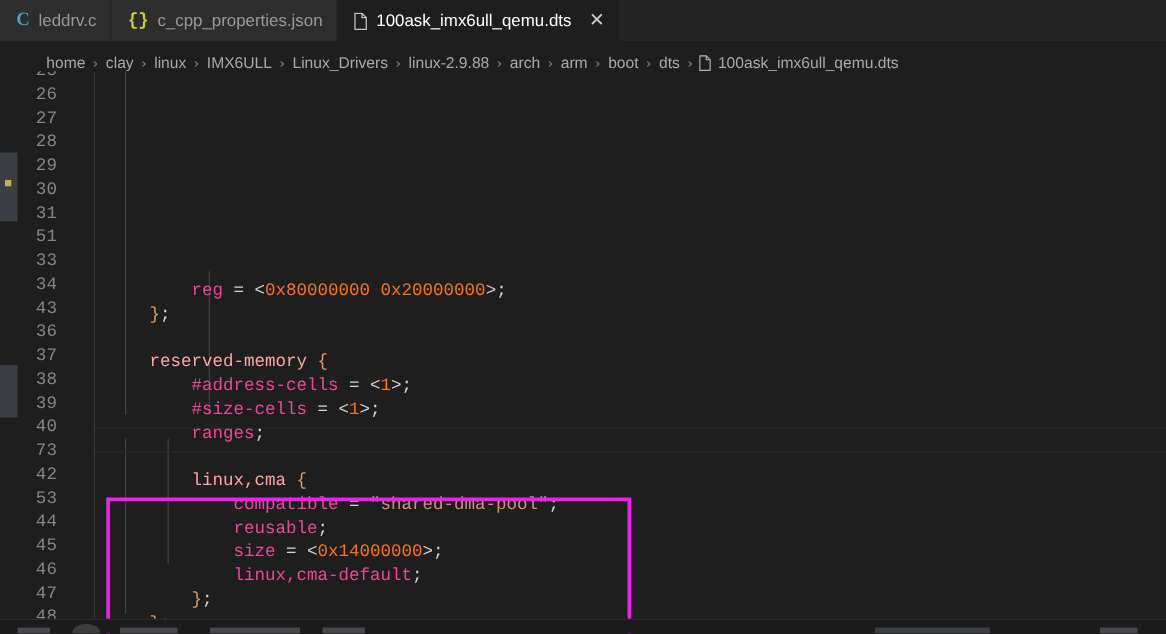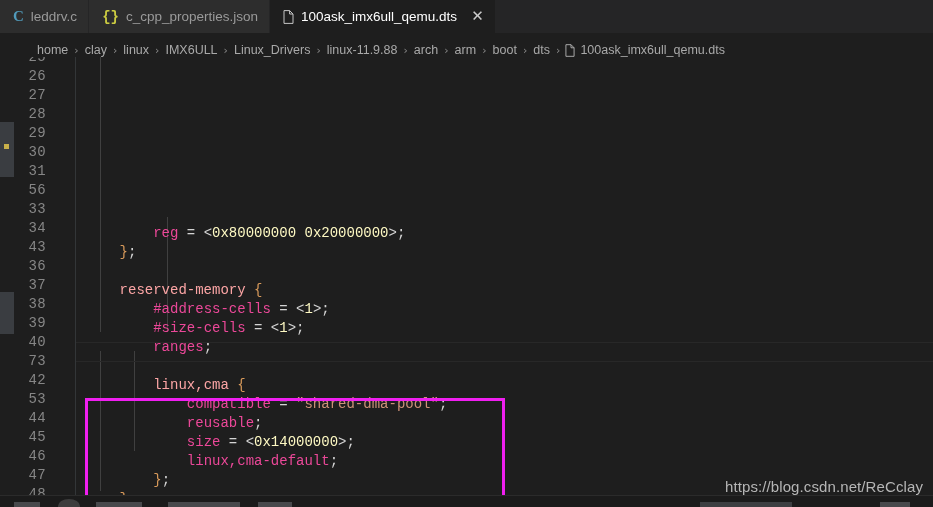--- a/index.html
+++ b/index.html
@@ -183,21 +183,21 @@
     left: 0;
     right: 0;
     height: 1px;
     background: #282828;
   }
 
   
   .t-node   { color: #fca5a5; }
   .t-prop   { color: #ec4899; }
   .t-str    { color: #ce9178; }
-  .t-num    { color: #fef9c3; }
+  .t-num    { color: #f97316; }
   .t-punct  { color: #d4d4d4; }
   .t-brace  { color: #da9b5b; }
   .t-op     { color: #d4d4d4; }
 
   
   .annot-box {
     position: absolute;
     border: 3px solid #f01ff0;
     pointer-events: none;
   }
@@ -272,21 +272,21 @@
     <span class="crumb">home</span>
     <span class="crumb-sep">›</span>
     <span class="crumb">clay</span>
     <span class="crumb-sep">›</span>
     <span class="crumb">linux</span>
     <span class="crumb-sep">›</span>
     <span class="crumb">IMX6ULL</span>
     <span class="crumb-sep">›</span>
     <span class="crumb">Linux_Drivers</span>
     <span class="crumb-sep">›</span>
-    <span class="crumb">linux-11.9.88</span>
+    <span class="crumb">linux-2.9.88</span>
     <span class="crumb-sep">›</span>
     <span class="crumb">arch</span>
     <span class="crumb-sep">›</span>
     <span class="crumb">arm</span>
     <span class="crumb-sep">›</span>
     <span class="crumb">boot</span>
     <span class="crumb-sep">›</span>
     <span class="crumb">dts</span>
     <span class="crumb-sep">›</span>
     <span class="crumb-file">
@@ -310,21 +310,21 @@
 
     <div class="gutter" id="gutter" style="margin-top: -9px;">
       <div class="gutter-sep"></div>
     <div class="ln">25</div>
         <div class="ln">26</div>
         <div class="ln">27</div>
         <div class="ln">28</div>
         <div class="ln">29</div>
         <div class="ln">30</div>
         <div class="ln">31</div>
-        <div class="ln">56</div>
+        <div class="ln">51</div>
         <div class="ln">33</div>
         <div class="ln">34</div>
         <div class="ln">43</div>
         <div class="ln">36</div>
         <div class="ln">37</div>
         <div class="ln">38</div>
         <div class="ln">39</div>
         <div class="ln">40</div>
         <div class="ln">73</div>
         <div class="ln">42</div>
@@ -343,21 +343,20 @@
       <div class="guide" style="left:91px; top:160px; height:115px;"></div>
       <div class="guide" style="left:58px; top:294px; height:100px;"></div>
 
       
       <div class="curline-top" style="top:285px;"></div>
       <div class="curline-bot" style="top:304px;"></div>
     <div style="margin-top: -9px;"><div class="line"><span class="t-punct">        </span><span class="t-prop">reg</span><span class="t-op"> = </span><span class="t-punct">&lt;</span><span class="t-num">0x80000000 0x20000000</span><span class="t-punct">&gt;;</span></div><div class="line"><span class="t-punct">    </span><span class="t-brace">}</span><span class="t-punct">;</span></div><div class="line">&nbsp;</div><div class="line"><span class="t-punct">    </span><span class="t-node">reserved-memory </span><span class="t-brace">{</span></div><div class="line"><span class="t-punct">        </span><span class="t-prop">#address-cells</span><span class="t-op"> = </span><span class="t-punct">&lt;</span><span class="t-num">1</span><span class="t-punct">&gt;;</span></div><div class="line"><span class="t-punct">        </span><span class="t-prop">#size-cells</span><span class="t-op"> = </span><span class="t-punct">&lt;</span><span class="t-num">1</span><span class="t-punct">&gt;;</span></div><div class="line"><span class="t-punct">        </span><span class="t-prop">ranges</span><span class="t-punct">;</span></div><div class="line">&nbsp;</div><div class="line"><span class="t-punct">        </span><span class="t-node">linux,cma </span><span class="t-brace">{</span></div><div class="line"><span class="t-punct">            </span><span class="t-prop">compatible</span><span class="t-op"> = </span><span class="t-str">"shared-dma-pool"</span><span class="t-punct">;</span></div><div class="line"><span class="t-punct">            </span><span class="t-prop">reusable</span><span class="t-punct">;</span></div><div class="line"><span class="t-punct">            </span><span class="t-prop">size</span><span class="t-op"> = </span><span class="t-punct">&lt;</span><span class="t-num">0x14000000</span><span class="t-punct">&gt;;</span></div><div class="line"><span class="t-punct">            </span><span class="t-prop">linux,cma-default</span><span class="t-punct">;</span></div><div class="line"><span class="t-punct">        </span><span class="t-brace">}</span><span class="t-punct">;</span></div><div class="line"><span class="t-punct">    </span><span class="t-brace">}</span><span class="t-punct">;</span></div></div></div>
 
     <div class="annot-box" style="left:85px; top:341px; width:420px; height:140px;"></div>
 
-    <div class="watermark">https://blog.csdn.net/ReCclay</div>
 
     <div class="bottom-strip">
       <div class="blob"></div>
       <div class="frag" style="left:14px; width:26px;"></div>
       <div class="frag" style="left:96px; width:46px;"></div>
       <div class="frag" style="left:168px; width:72px;"></div>
       <div class="frag" style="left:258px; width:34px;"></div>
       <div class="frag" style="left:700px; width:92px; background:#5a5d62;"></div>
       <div class="frag" style="left:880px; width:30px;"></div>
     </div>

